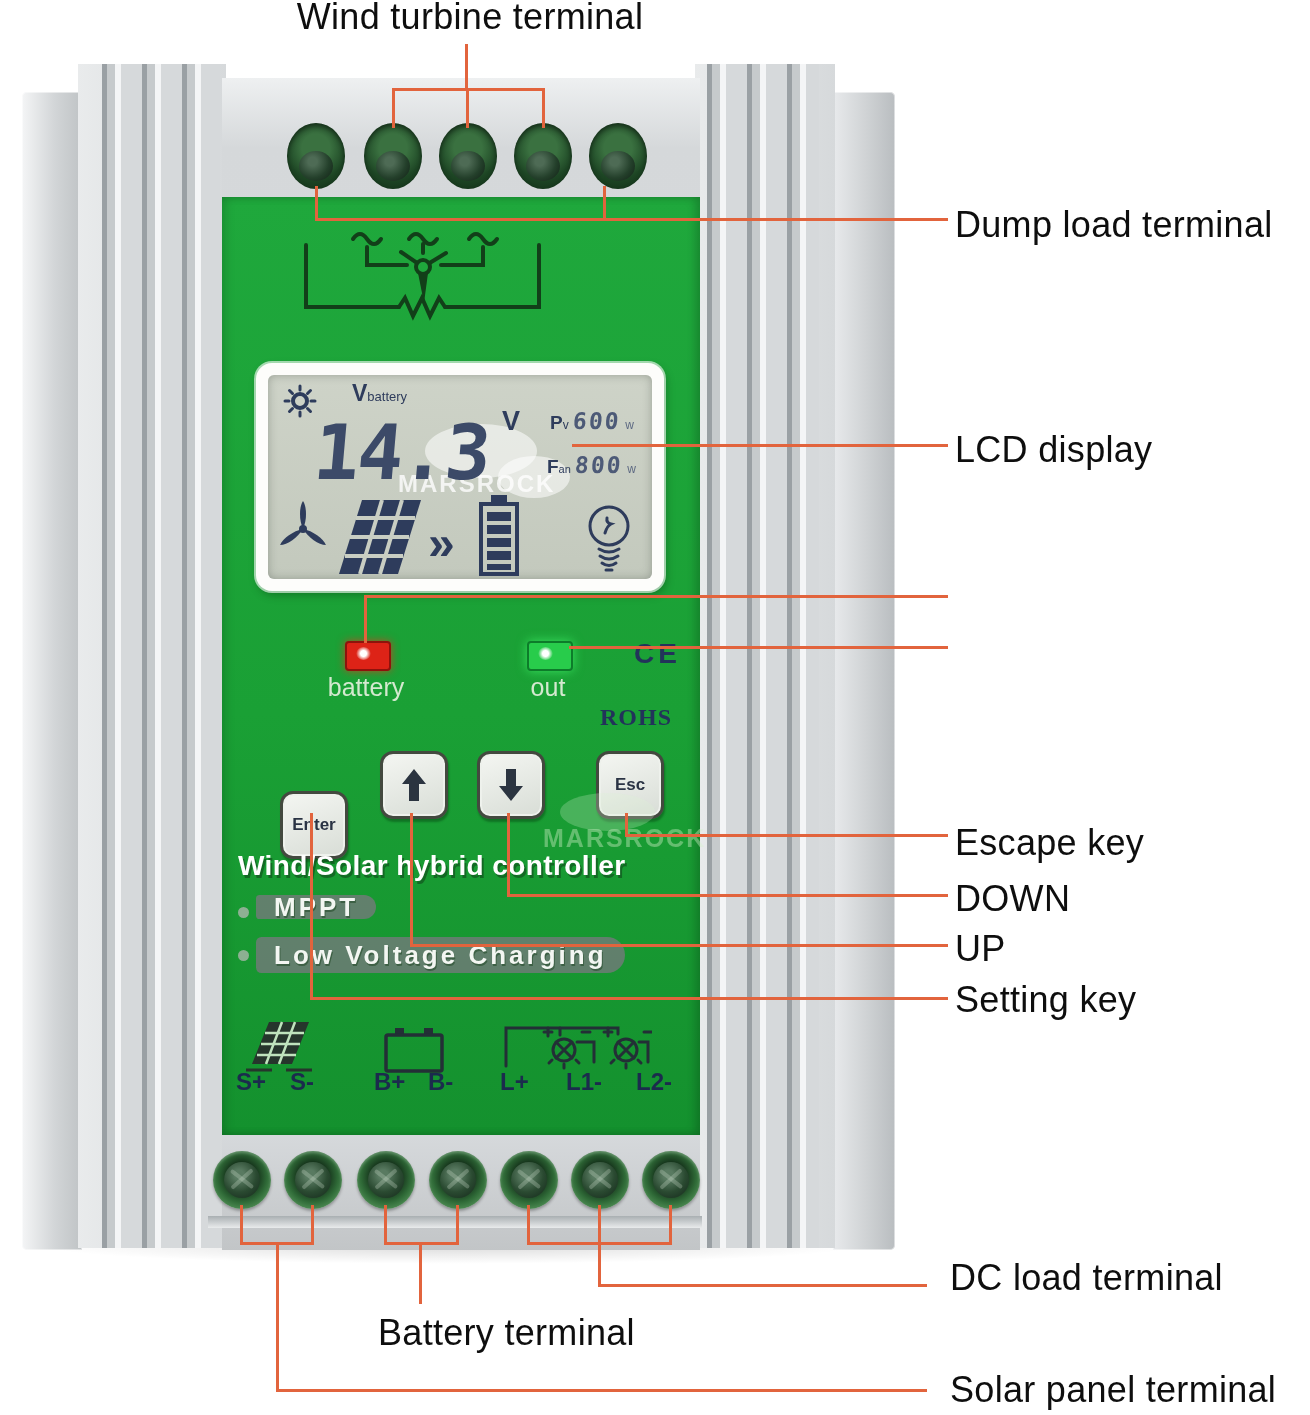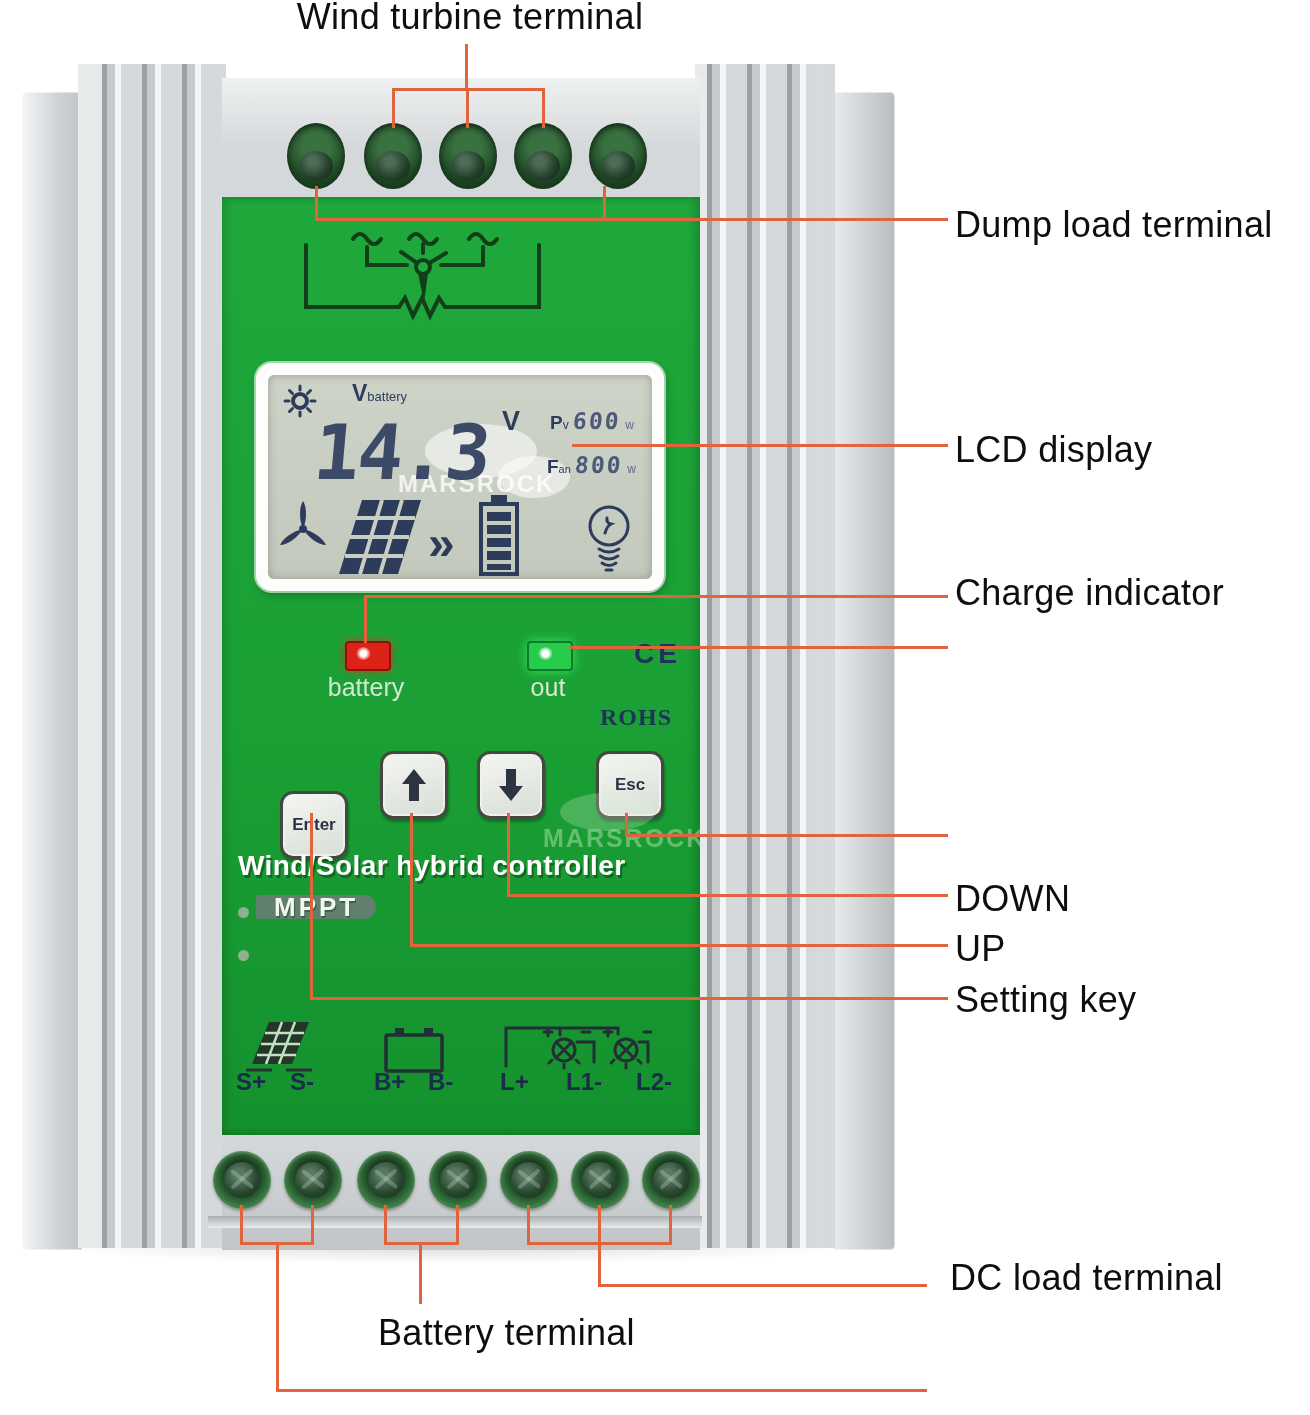--- a/index.html
+++ b/index.html
@@ -225,20 +225,23 @@
 
   <div class="cloud" style="left:560px;top:793px;width:95px;height:38px;background:rgba(220,245,210,.25);"></div>
   <div class="gwm" style="left:543px;top:824px;font-size:25px;">MARSROCK</div>
 
   <div class="title" style="left:238px;top:850px;">Wind/Solar hybrid controller</div>
   <div class="bullet" style="left:238px;top:907px;"></div>
   <div class="badge" style="left:256px;top:895px;height:24px;">
       <span>MPPT</span>
     </div>
   <div class="bullet" style="left:238px;top:950px;"></div>
+  <div class="badge" style="left:256px;top:937px;height:36px;">
+      <span>Low Voltage Charging</span>
+    </div>
 
   <svg class="abs" style="left:246px;top:1020px;" width="66" height="58" viewBox="0 0 66 58">
     <polygon points="23,2 63,2 46,44 6,44" fill="#26352c"></polygon>
     <g stroke="#bfe3bd" stroke-width="2.5">
       <path d="M19,13 H58"></path>
         <path d="M15,24 H54"></path>
         <path d="M11,35 H50"></path>
       <path d="M36,2 L20,44"></path>
         <path d="M49,2 L33,44"></path>
     </g>
@@ -340,20 +343,21 @@
 
   <div class="co" style="left:276px;top:1242px;width:3px;height:150px;"></div>
   <div class="co" style="left:276px;top:1389px;width:651px;height:3px;"></div>
   <div class="co" style="left:419px;top:1242px;width:3px;height:62px;"></div>
   <div class="co" style="left:598px;top:1242px;width:3px;height:45px;"></div>
   <div class="co" style="left:598px;top:1284px;width:329px;height:3px;"></div>
 
   <div class="lbl" style="left:275px;top:-4px;width:390px;text-align:center;">Wind turbine terminal</div>
   <div class="lbl" style="left:955px;top:204px;">Dump load terminal</div>
   <div class="lbl" style="left:955px;top:429px;">LCD display</div>
-  <div class="lbl" style="left:955px;top:572px;">Charge indicator</div>
+  <div class="lbl" style="left:955px;top:822px;">Escape key</div>
   <div class="lbl" style="left:955px;top:878px;">DOWN</div>
   <div class="lbl" style="left:955px;top:928px;">UP</div>
   <div class="lbl" style="left:955px;top:979px;">Setting key</div>
   <div class="lbl" style="left:950px;top:1257px;">DC load terminal</div>
   <div class="lbl" style="left:378px;top:1312px;">Battery terminal</div>
+  <div class="lbl" style="left:950px;top:1369px;">Solar panel terminal</div>
 
 </div>
 
 </body></html>

